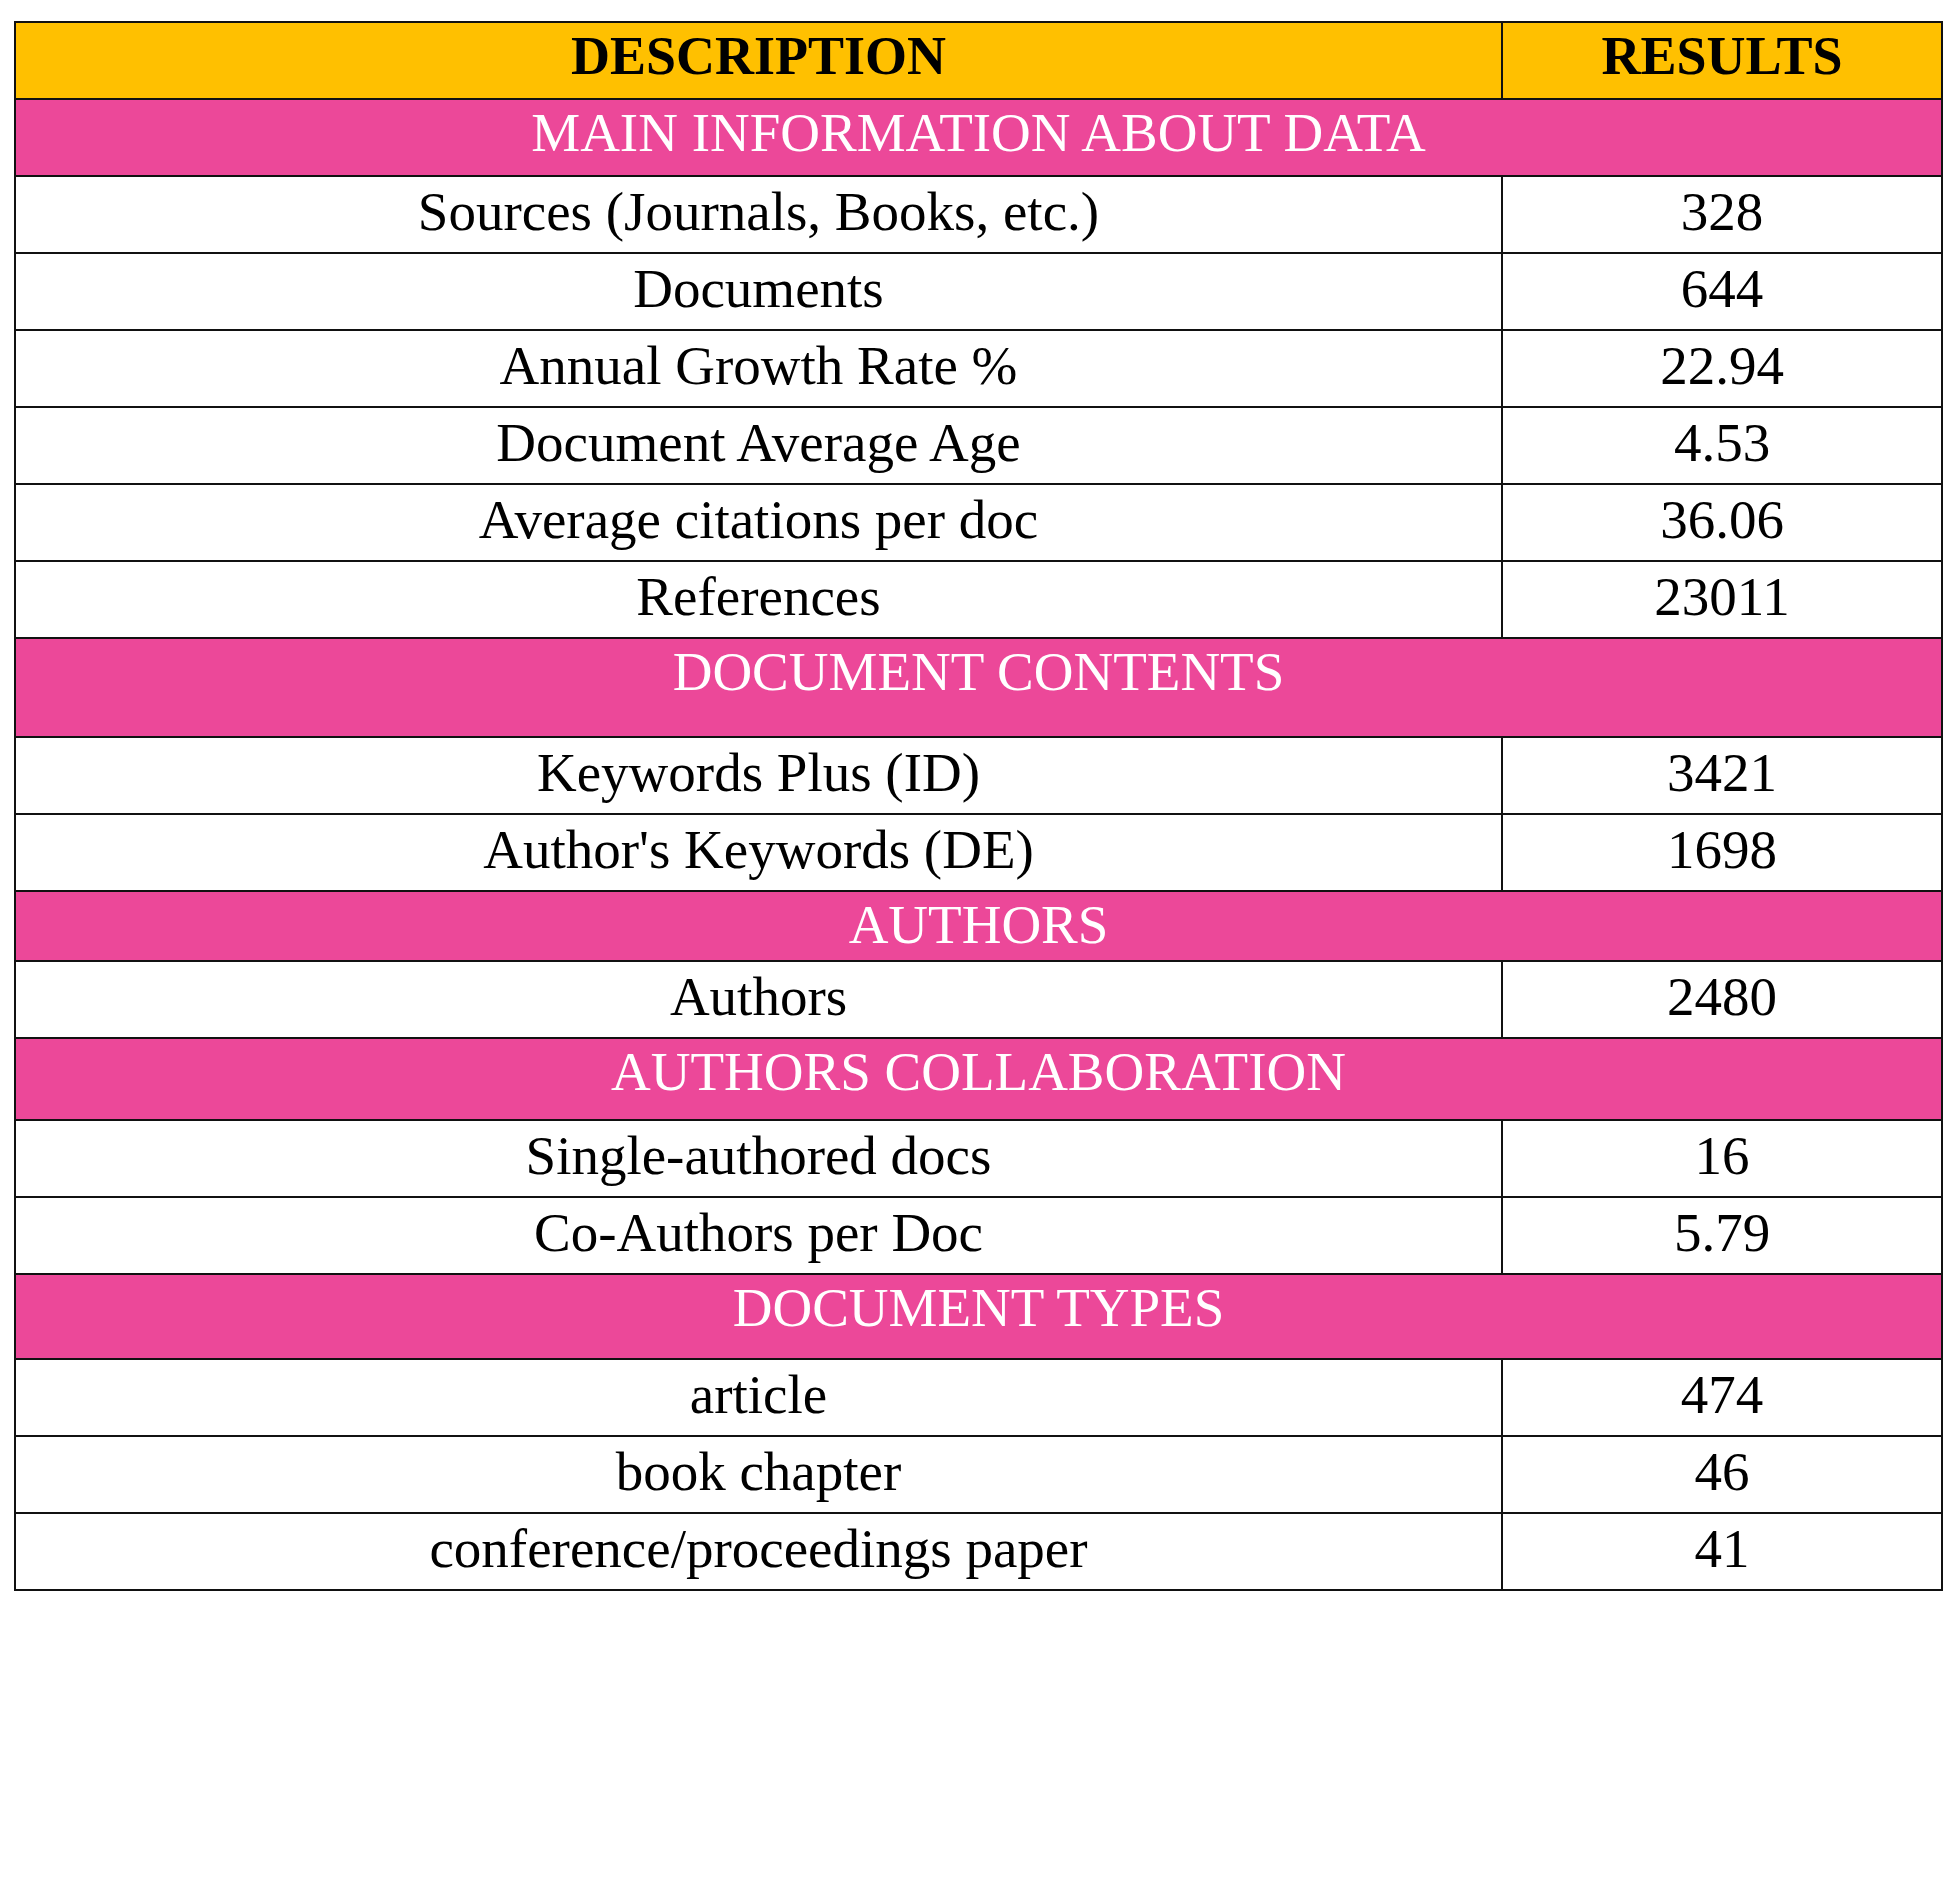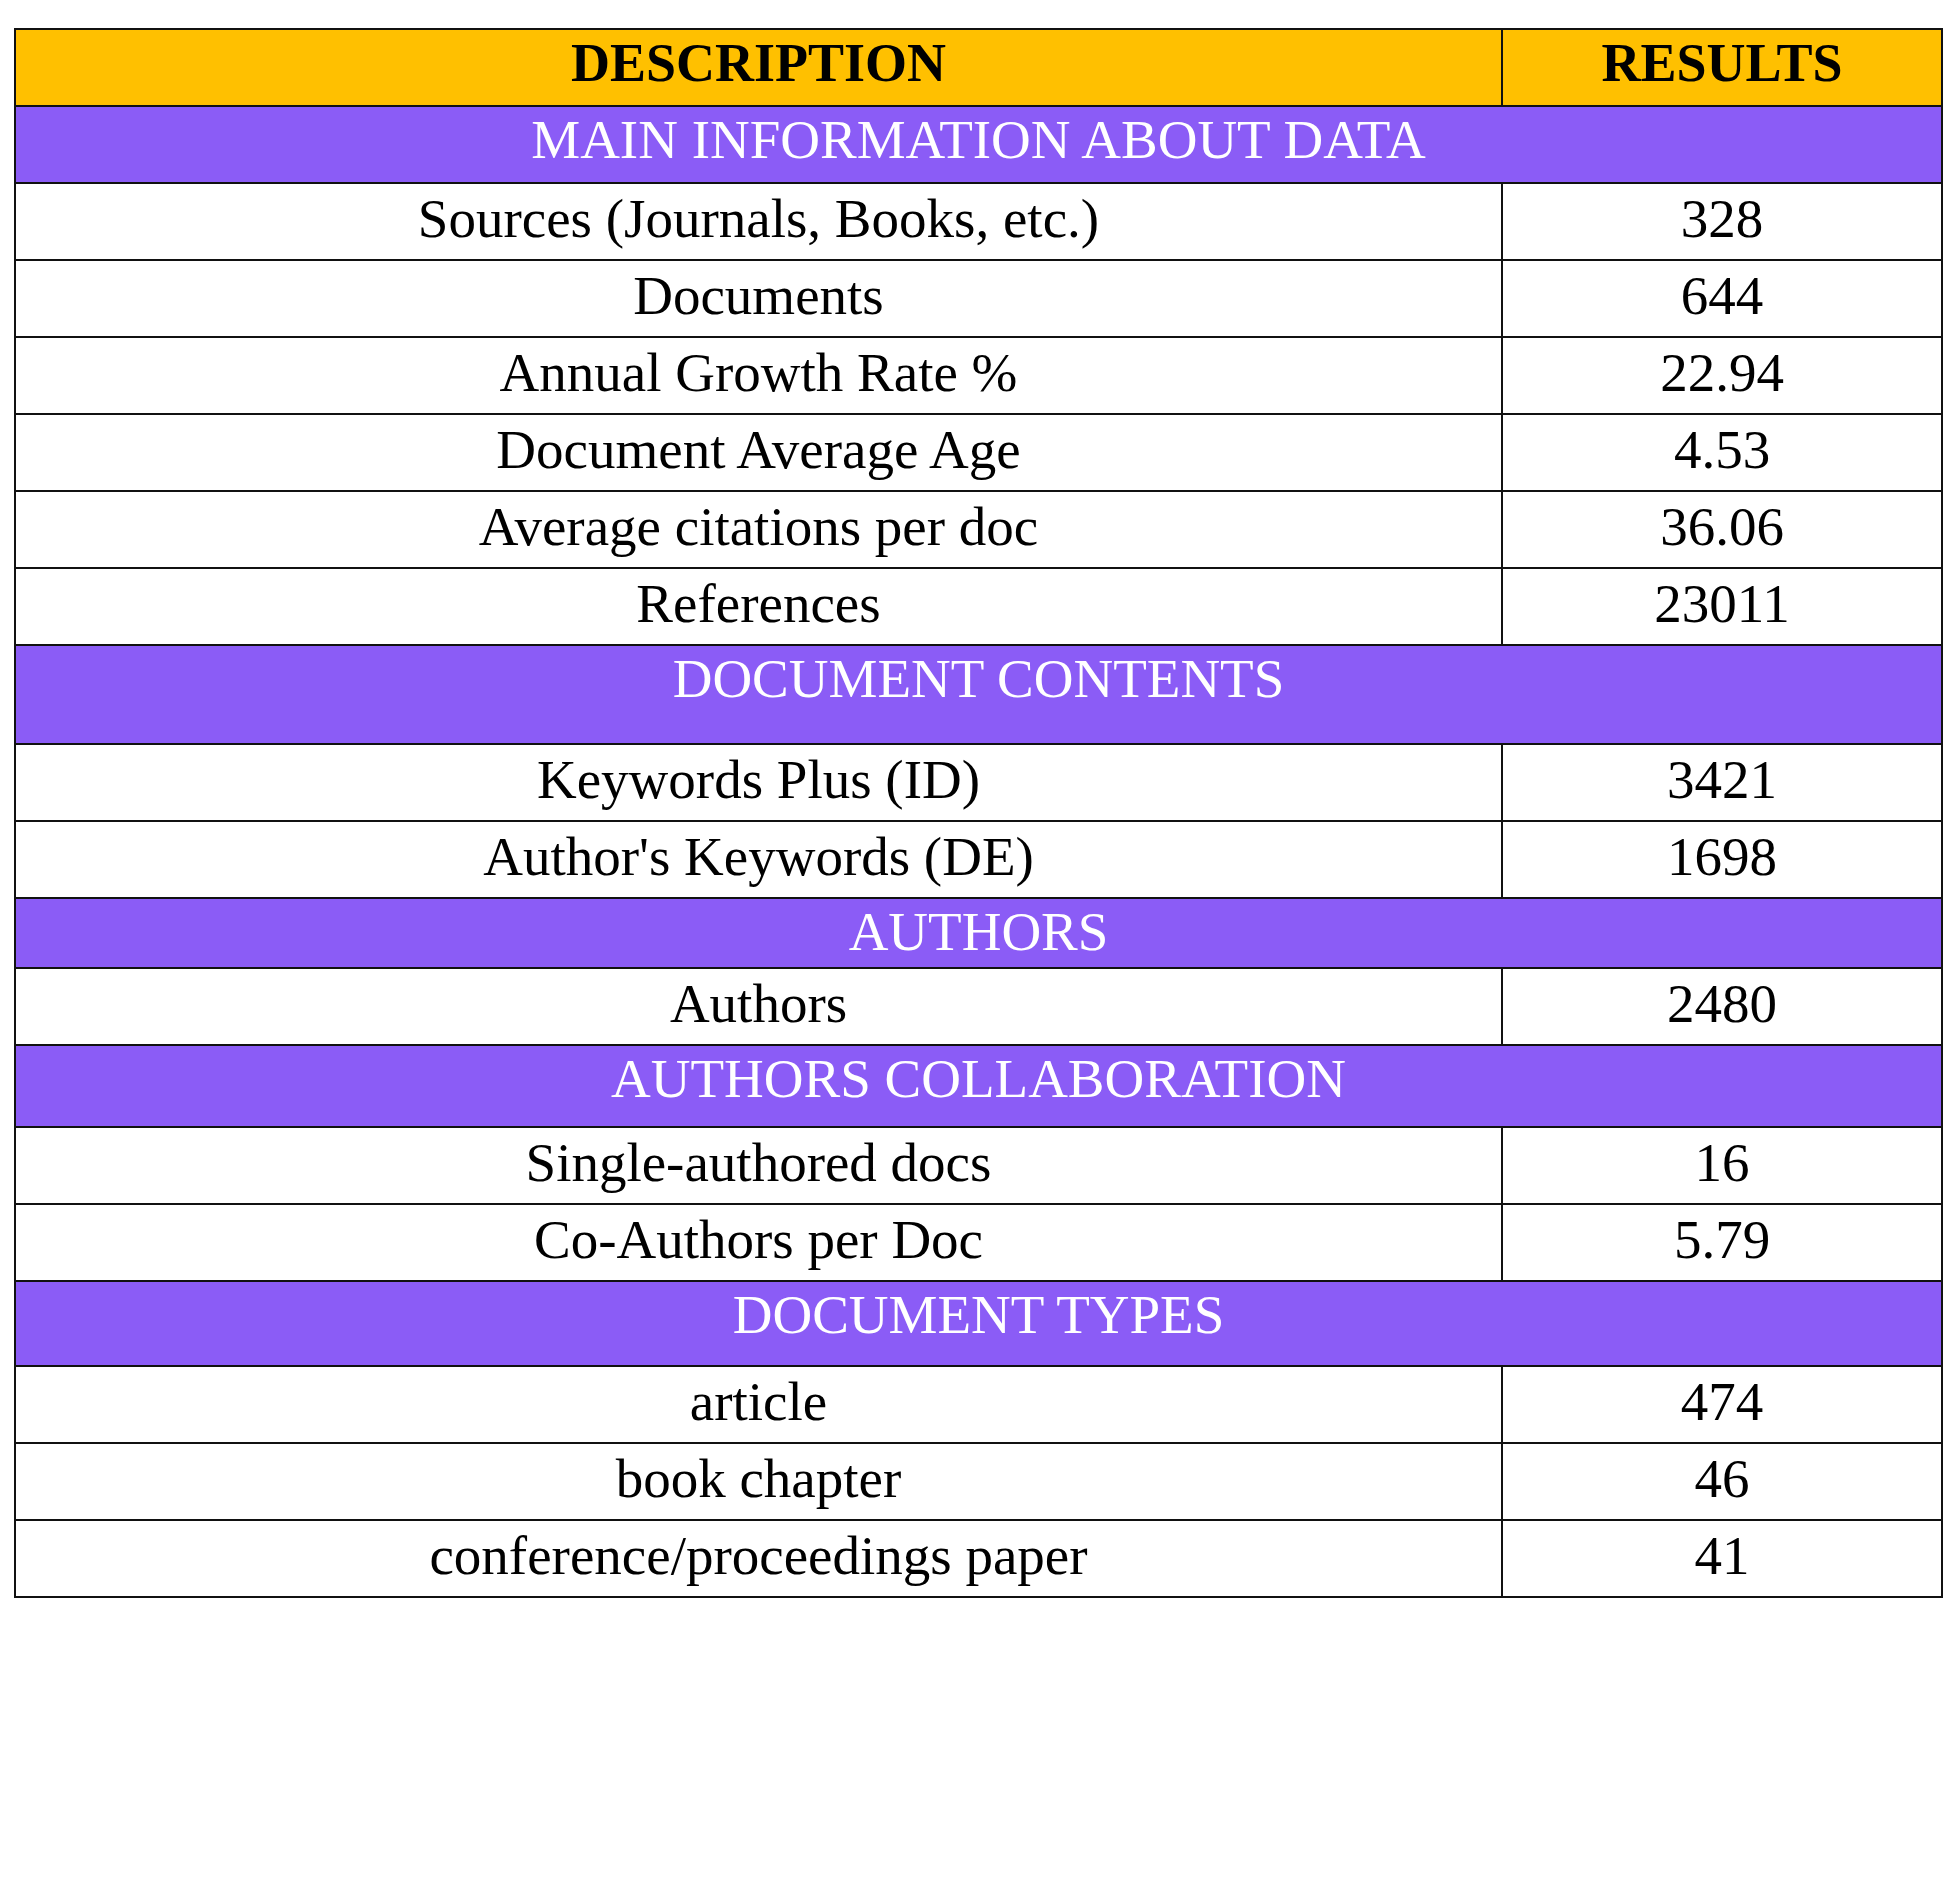--- a/index.html
+++ b/index.html
@@ -1,29 +1,29 @@
 <!DOCTYPE html>
 <html style="font-size:11px"><head>
 <meta charset="utf-8">
 <style>
   html, body { margin: 0; padding: 0; background: #ffffff; }
   body { width: 1946px; height: 1901px; position: relative; font-family: "Liberation Serif", "DejaVu Serif", serif; }
   table {
-    position: absolute; left: 14px; top: 28px;
+    position: absolute; left: 14px; top: 21px;
     width: 1928px; border-collapse: collapse; table-layout: fixed;
   }
   td, th { border: 2.1px solid #111; text-align: center; vertical-align: top; padding: 0; color: #000; }
   col.c1 { width: 1487px; }
   col.c2 { width: 440px; }
   th {
     background: #FFC000; height: 75px; font-weight: bold;
     font-size: 54px; line-height: 66px;
   }
   tr.section td {
-    background: #8b5cf6; color: #ffffff; font-size: 55px; line-height: 66px;
+    background: #ec4899; color: #ffffff; font-size: 55px; line-height: 66px;
   }
   tr.row td { background: #ffffff; height: 75px; font-size: 55px; line-height: 69px; }
 </style>
 </head>
 <body>
 
 <table>
   <colgroup>
       <col class="c1">
       <col class="c2">

